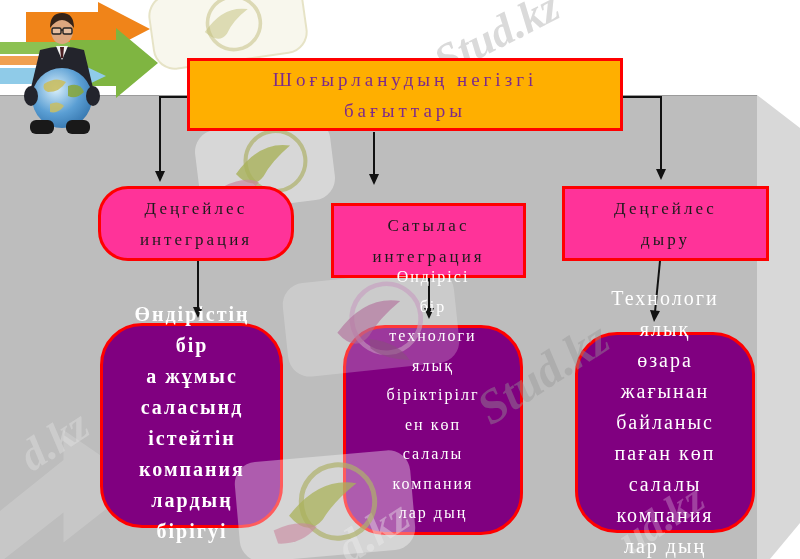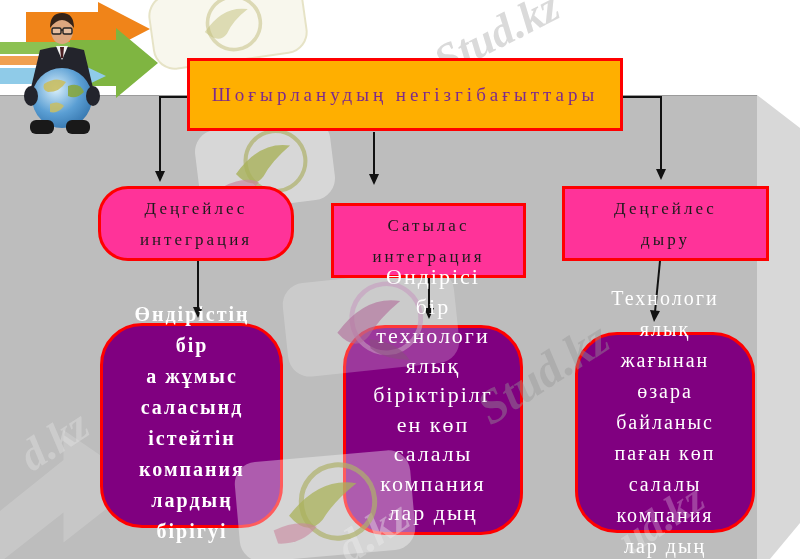--- a/index.html
+++ b/index.html
@@ -27,38 +27,38 @@
   .logo-1{left:150px;top:-14px;width:152px;height:72px;background:rgba(243,240,222,.55);
           border:2px solid rgba(214,208,160,.5);transform:rotate(-8deg);}
   .logo-2{left:197px;top:124px;width:136px;height:82px;background:rgba(255,255,255,.40);transform:rotate(-7deg);}
   .logo-3{left:285px;top:276px;width:172px;height:94px;background:rgba(255,255,255,.22);transform:rotate(-6deg);}
   .logo-4{left:237px;top:456px;width:176px;height:100px;background:rgba(255,255,255,.36);transform:rotate(-5deg);}
   .ghost-arrow{position:absolute;left:-30px;top:430px;width:170px;height:150px;z-index:1;
       background:rgba(255,255,255,.16);clip-path:polygon(0 70%,55% 20%,55% 0,100% 35%,55% 75%,55% 55%,10% 95%);}
   
   .title-box{position:absolute;left:187px;top:58px;width:436px;height:73px;box-sizing:border-box;
              background:#FFAF00;border:3px solid #FF0000;z-index:3;
-             display:flex;flex-direction:row;align-items:center;justify-content:center;}
+             display:flex;flex-direction:column;align-items:center;justify-content:center;}
   .title-box div{font-size:19px;letter-spacing:4px;color:#7D2B8B;line-height:31px;}
   .branch-label{position:absolute;top:186px;height:75px;box-sizing:border-box;background:#FF3399;
                 border:3px solid #FF0000;z-index:3;display:flex;flex-direction:column;
                 align-items:center;justify-content:center;}
   .branch-label .tline{font-size:17px;letter-spacing:3px;color:#1C1C1C;line-height:31px;}
   .bl-1{left:98px;width:196px;border-radius:30px;}
   .bl-2{left:331px;width:195px;margin-top:17px;}
   .bl-3{left:562px;width:207px;}
   .detail-box{position:absolute;box-sizing:border-box;background:#800080;border:3px solid #FF0000;
               border-radius:42px;z-index:1;}
   .db-1{left:100px;top:323px;width:183px;height:205px;}
   .db-2{left:343px;top:325px;width:180px;height:210px;}
   .db-3{left:575px;top:332px;width:180px;height:201px;}
   .detail-text{position:absolute;text-align:center;color:#FFFFFF;z-index:3;letter-spacing:2px;}
   .dt-1{left:97px;width:190px;top:299px;font-size:20px;}
   .dt-1 .tline{line-height:31px;font-weight:bold;}
-  .dt-2{left:333px;width:200px;top:262px;font-size:22px;}
+  .dt-2{left:333px;width:200px;top:262px;font-size:16px;}
   .dt-2 .tline{line-height:29.5px;}
   .dt-3{left:565px;width:200px;top:283px;font-size:20px;}
   .dt-3 .tline{line-height:31px;}
   .connectors{position:absolute;left:0;top:0;z-index:2;pointer-events:none;}
 </style>
 </head>
 <body>
 
 <div class="slide">
 
@@ -196,22 +196,22 @@
       <div class="tline">ялық</div>
       <div class="tline">біріктірілг</div>
       <div class="tline">ен көп</div>
       <div class="tline">салалы</div>
       <div class="tline">компания</div>
       <div class="tline">лар дың</div>
     </div>
   <div class="detail-text dt-3">
       <div class="tline">Технологи</div>
       <div class="tline">ялық</div>
+      <div class="tline">өзара</div>
       <div class="tline">жағынан</div>
-      <div class="tline">өзара</div>
       <div class="tline">байланыс</div>
       <div class="tline">паған көп</div>
       <div class="tline">салалы</div>
       <div class="tline">компания</div>
       <div class="tline">лар дың</div>
     </div>
 
 </div>
 
 </body></html>

